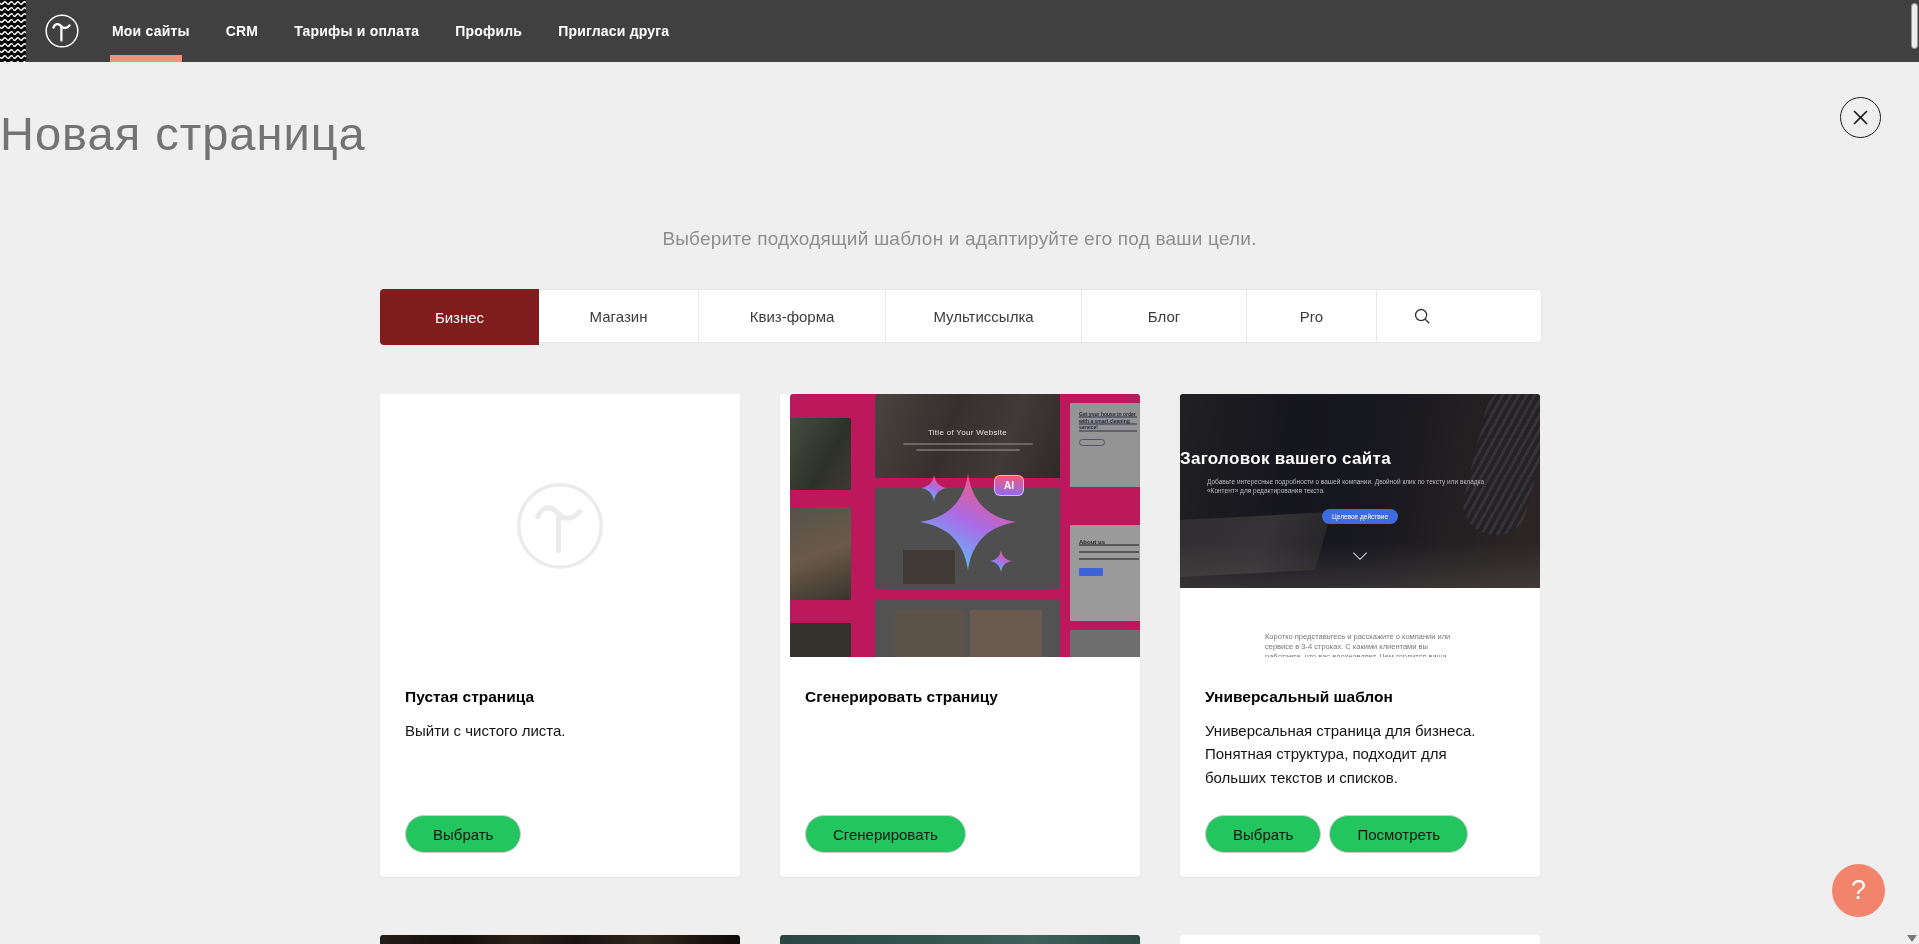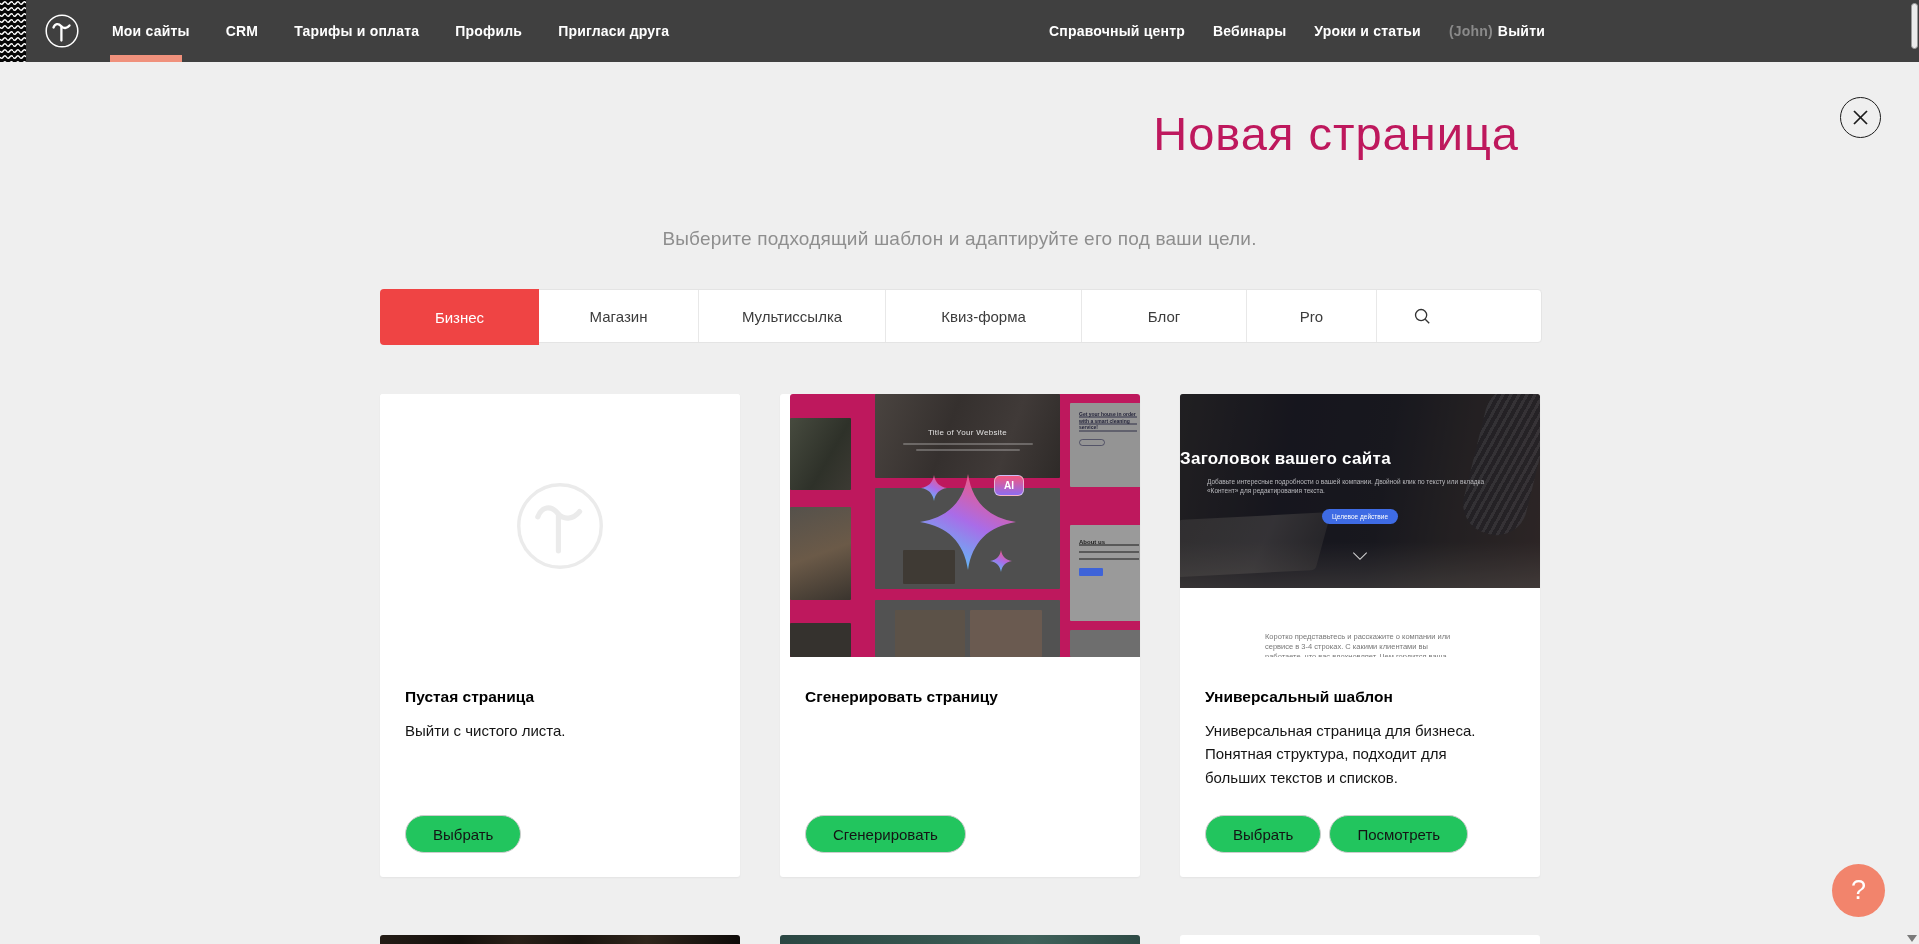--- a/index.html
+++ b/index.html
@@ -19,34 +19,34 @@
   .nav-user { display:flex; gap:5px; }
   .nav-user .uname { color:#8a8a8a; }
   .active-bar { position:absolute; left:110px; bottom:0; width:72px; height:7px; background:#F0917C; }
   
   .close-btn { position:absolute; left:1840px; top:97px; width:41px; height:41px; border-radius:50%;
     border:1.8px solid #1c1c1c; background:transparent; display:flex; align-items:center; justify-content:center; cursor:pointer; }
   .help-btn { position:absolute; left:1832px; top:864px; width:53px; height:53px; border-radius:50%;
     background:#F2846C; color:#fff; font-size:27px; font-weight:400; display:flex; align-items:center;
     justify-content:center; border:none; cursor:pointer; font-family:inherit; }
   
-  .page-title { position:absolute; top:106px; left:0; width:1519px; text-align:right;
-    font-size:47px; font-weight:300; color:#be185d; letter-spacing:1px; }
+  .page-title { position:absolute; top:106px; left:0; width:1519px; text-align:left;
+    font-size:47px; font-weight:300; color:#737373; letter-spacing:1px; }
   .page-subtitle { position:absolute; top:228px; left:0; width:1919px; text-align:center;
     font-size:19px; font-weight:400; color:#8e8e8e; letter-spacing:.2px; }
   
   .tabs { position:absolute; top:289px; left:380px; width:1162px; height:54px; display:flex;
     background:#fff; border:1px solid #e4e4e4; border-radius:4px; }
   .tab { display:flex; align-items:center; justify-content:center; font-size:15px; color:#3c3c3c;
     cursor:pointer; border-right:1px solid #e8e8e8; height:100%; }
   .tab:last-child { border-right:none; }
   .tab:nth-child(1){ width:158px; } .tab:nth-child(2){ width:160px; } .tab:nth-child(3){ width:187px; }
   .tab:nth-child(4){ width:196px; } .tab:nth-child(5){ width:165px; } .tab:nth-child(6){ width:130px; }
   .tab:nth-child(7){ width:90px; }  .tab:nth-child(8){ width:74px; }
-  .tab.active { background:#ef4444; color:#fff; border-right:none; margin:-1px 0 -1px -1px;
+  .tab.active { background:#7f1d1d; color:#fff; border-right:none; margin:-1px 0 -1px -1px;
     height:56px; width:159px; border-radius:4px 0 0 4px; }
   
   .cards { position:absolute; top:394px; left:380px; display:flex; gap:40px; }
   .card { width:360px; height:483px; background:#fff; border-radius:3px;
     box-shadow:0 1px 2px rgba(0,0,0,.05); position:relative; }
   .preview { height:263px; border-radius:3px 3px 0 0; overflow:hidden; position:relative; }
   .card-title { margin:31px 25px 0; font-size:15.5px; font-weight:700; color:#000; }
   .card-desc  { margin:13px 25px 0; font-size:15px; line-height:1.55; color:#141414; max-width:305px; }
   .card-buttons { position:absolute; left:25px; bottom:24px; display:flex; gap:8px; }
   .pill-btn { height:38px; padding:0 27px; border:1px solid #ccc; border-radius:22px; background:#22c55e;
@@ -137,46 +137,37 @@
     </svg>
   </div>
   <nav class="nav-left">
     <span class="nav-item">Мои сайты</span>
     <span class="nav-item">CRM</span>
     <span class="nav-item">Тарифы и оплата</span>
     <span class="nav-item">Профиль</span>
     <span class="nav-item">Пригласи друга</span>
   </nav>
   <div class="active-bar"></div>
-  <nav class="nav-right">
-    <span class="nav-item">Справочный центр</span>
-    <span class="nav-item">Вебинары</span>
-    <span class="nav-item">Уроки и статьи</span>
-    <span class="nav-item nav-user">
-      <span class="uname">(John)</span>
-      <span>Выйти</span>
-    </span>
-  </nav>
 </div>
 
 <button class="close-btn">
   <svg width="17" height="17" viewBox="0 0 17 17">
     <line x1="2" y1="2" x2="15" y2="15" stroke="#1c1c1c" stroke-width="1.7"></line>
     <line x1="15" y1="2" x2="2" y2="15" stroke="#1c1c1c" stroke-width="1.7"></line>
   </svg>
 </button>
 
 <h1 class="page-title">Новая страница</h1>
 <p class="page-subtitle">Выберите подходящий шаблон и адаптируйте его под ваши цели.</p>
 
 <div class="tabs">
   <div class="tab active">Бизнес</div>
   <div class="tab">Магазин</div>
+  <div class="tab">Квиз-форма</div>
   <div class="tab">Мультиссылка</div>
-  <div class="tab">Квиз-форма</div>
   <div class="tab">Блог</div>
   <div class="tab">Pro</div>
   <div class="tab">
     <svg width="18" height="18" viewBox="0 0 20 20">
       <circle cx="9" cy="9" r="6.2" fill="none" stroke="#333" stroke-width="1.5"></circle>
       <line x1="13.6" y1="13.6" x2="18" y2="18" stroke="#333" stroke-width="1.5"></line>
     </svg>
   </div>
 </div>
 

